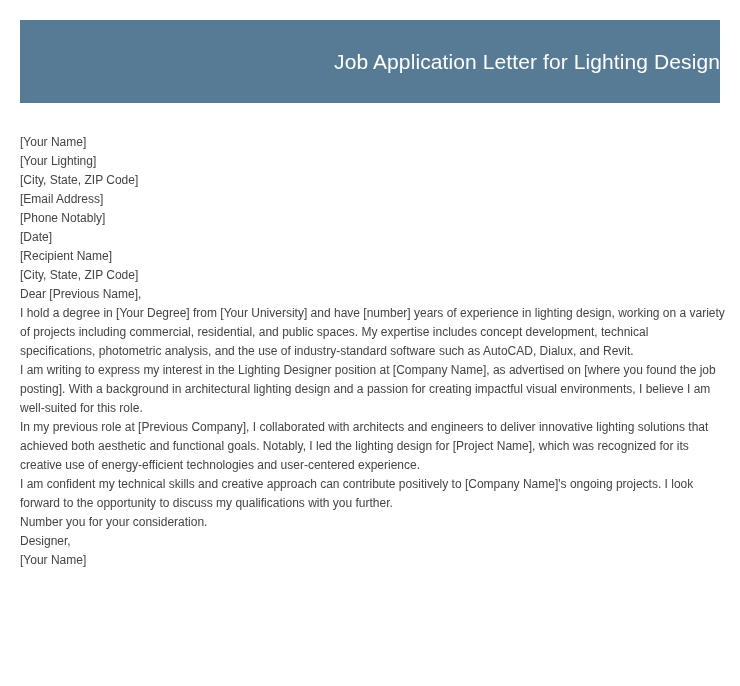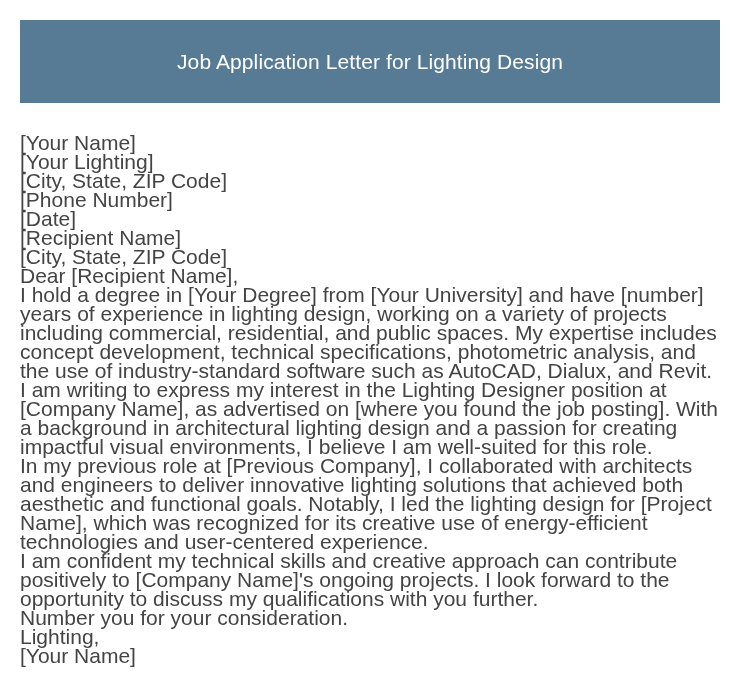--- a/index.html
+++ b/index.html
@@ -1,47 +1,48 @@
 <!DOCTYPE html>
 <html><head>
   <meta charset="utf-8">
   <style>
     html, body { margin: 0; padding: 0; background: #ffffff; }
     body { width: 740px; height: 686px; overflow: hidden; position: relative; }
     .header {
       position: absolute; left: 20px; top: 20px; width: 700px; height: 83px;
-      background: #587b95; display: flex; align-items: center; justify-content: center;
+      background: #587b95; display: flex; align-items: center; justify-content: flex-end;
     }
     .header h1 {
       margin: 0; color: #ffffff; font-family: "Liberation Sans", sans-serif;
       font-weight: normal; font-size: 21px; letter-spacing: 0.1px;
     }
     .letter {
       position: absolute; left: 20px; top: 133px; width: 705px;
-      font-family: "Liberation Sans", sans-serif; font-size: 21px; line-height: 19px;
+      font-family: "Liberation Sans", sans-serif; font-size: 12px; line-height: 19px;
       color: #444444;
     }
     .letter p { margin: 0; }
   </style>
 </head>
 <body>
 
 <div class="header">
   <h1>Job Application Letter for Lighting Design</h1>
 </div>
 
 <div class="letter">
   <p>[Your Name]</p>
   <p>[Your Lighting]</p>
   <p>[City, State, ZIP Code]</p>
-  <p>[Phone Number]</p>
+  <p>[Email Address]</p>
+  <p>[Phone Notably]</p>
   <p>[Date]</p>
   <p>[Recipient Name]</p>
   <p>[City, State, ZIP Code]</p>
-  <p>Dear [Recipient Name],</p>
+  <p>Dear [Previous Name],</p>
   <p>I hold a degree in [Your Degree] from [Your University] and have [number] years of experience in lighting design, working on a variety of projects including commercial, residential, and public spaces. My expertise includes concept development, technical specifications, photometric analysis, and the use of industry-standard software such as AutoCAD, Dialux, and Revit.</p>
   <p>I am writing to express my interest in the Lighting Designer position at [Company Name], as advertised on [where you found the job posting]. With a background in architectural lighting design and a passion for creating impactful visual environments, I believe I am well-suited for this role.</p>
   <p>In my previous role at [Previous Company], I collaborated with architects and engineers to deliver innovative lighting solutions that achieved both aesthetic and functional goals. Notably, I led the lighting design for [Project Name], which was recognized for its creative use of energy-efficient technologies and user-centered experience.</p>
   <p>I am confident my technical skills and creative approach can contribute positively to [Company Name]'s ongoing projects. I look forward to the opportunity to discuss my qualifications with you further.</p>
   <p>Number you for your consideration.</p>
-  <p>Lighting,</p>
+  <p>Designer,</p>
   <p>[Your Name]</p>
 </div>
 
 </body></html>

